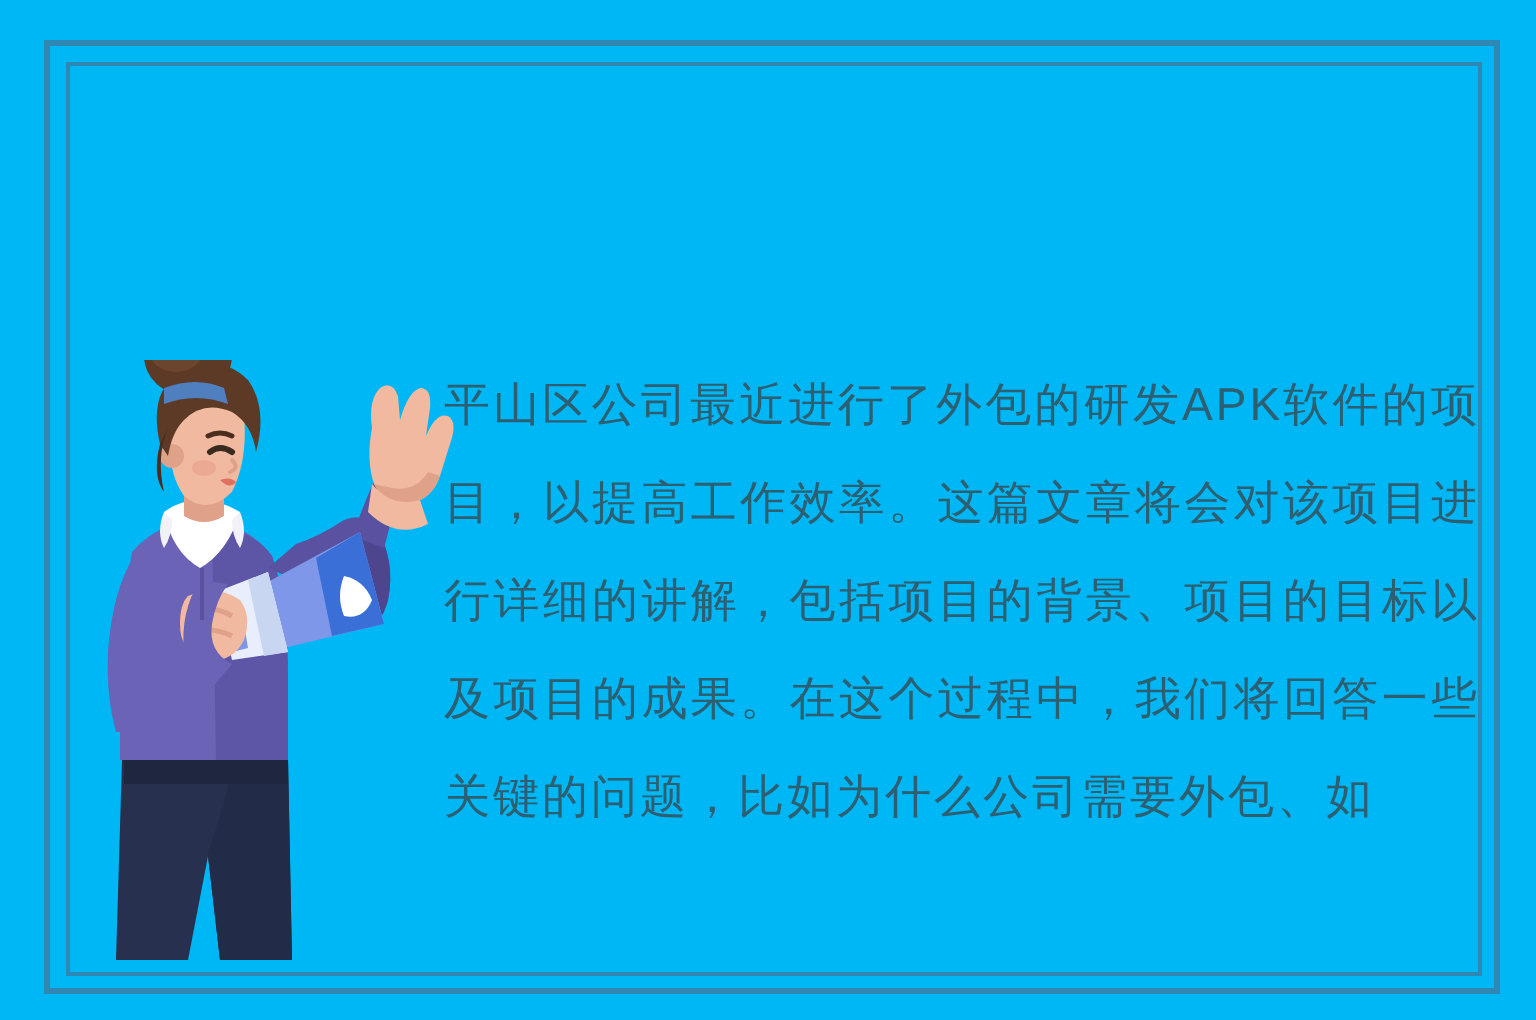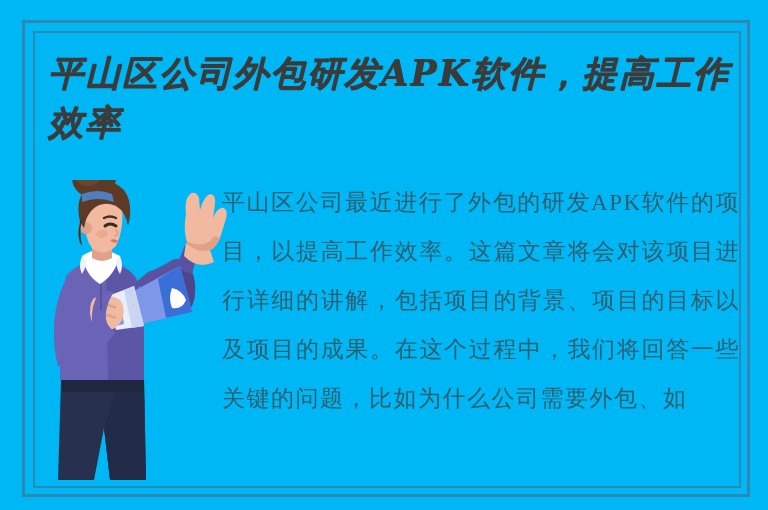--- a/index.html
+++ b/index.html
@@ -62,21 +62,21 @@
   }
 
   
   .body-copy {
     position: absolute;
     left: 222px;
     top: 178px;
     width: 518px;
     height: 296px;
     overflow: hidden;
-    font-family: Liberation Serif, serif;
+    font-family: Liberation Sans, sans-serif;
     font-size: 23px;
     line-height: 49px;
     color: #2d5f72;
     letter-spacing: 1.5px;
     text-align: justify;
     word-break: break-all;
   }
 
   
   .illustration {
@@ -90,21 +90,20 @@
   .illustration svg { display: block; }
 </style>
 </head>
 <body>
 
 <div id="poster">
 
   <div class="frame-outer"></div>
   <div class="frame-inner"></div>
 
-  <div class="title">平山区公司外包研发APK软件，提高工作效率</div>
 
   <div class="illustration">
     <svg width="200" height="308" viewBox="0 0 200 308" xmlns="http://www.w3.org/2000/svg">
 
       <path d="M25 200 L108 200 L110 300 L74 300 L68 248 L58 300 L22 300 Z" fill="#27304f"></path>
       <path d="M68 248 L74 300 L110 300 L108 200 L82 200 Z" fill="#222b48"></path>
 
       <path d="M26 196 L108 196 L108 212 L26 212 Z" fill="#1e2640"></path>
 
       <path d="M30 96 Q26 120 24 160 L24 200 L108 200 L108 160 Q108 120 100 98

